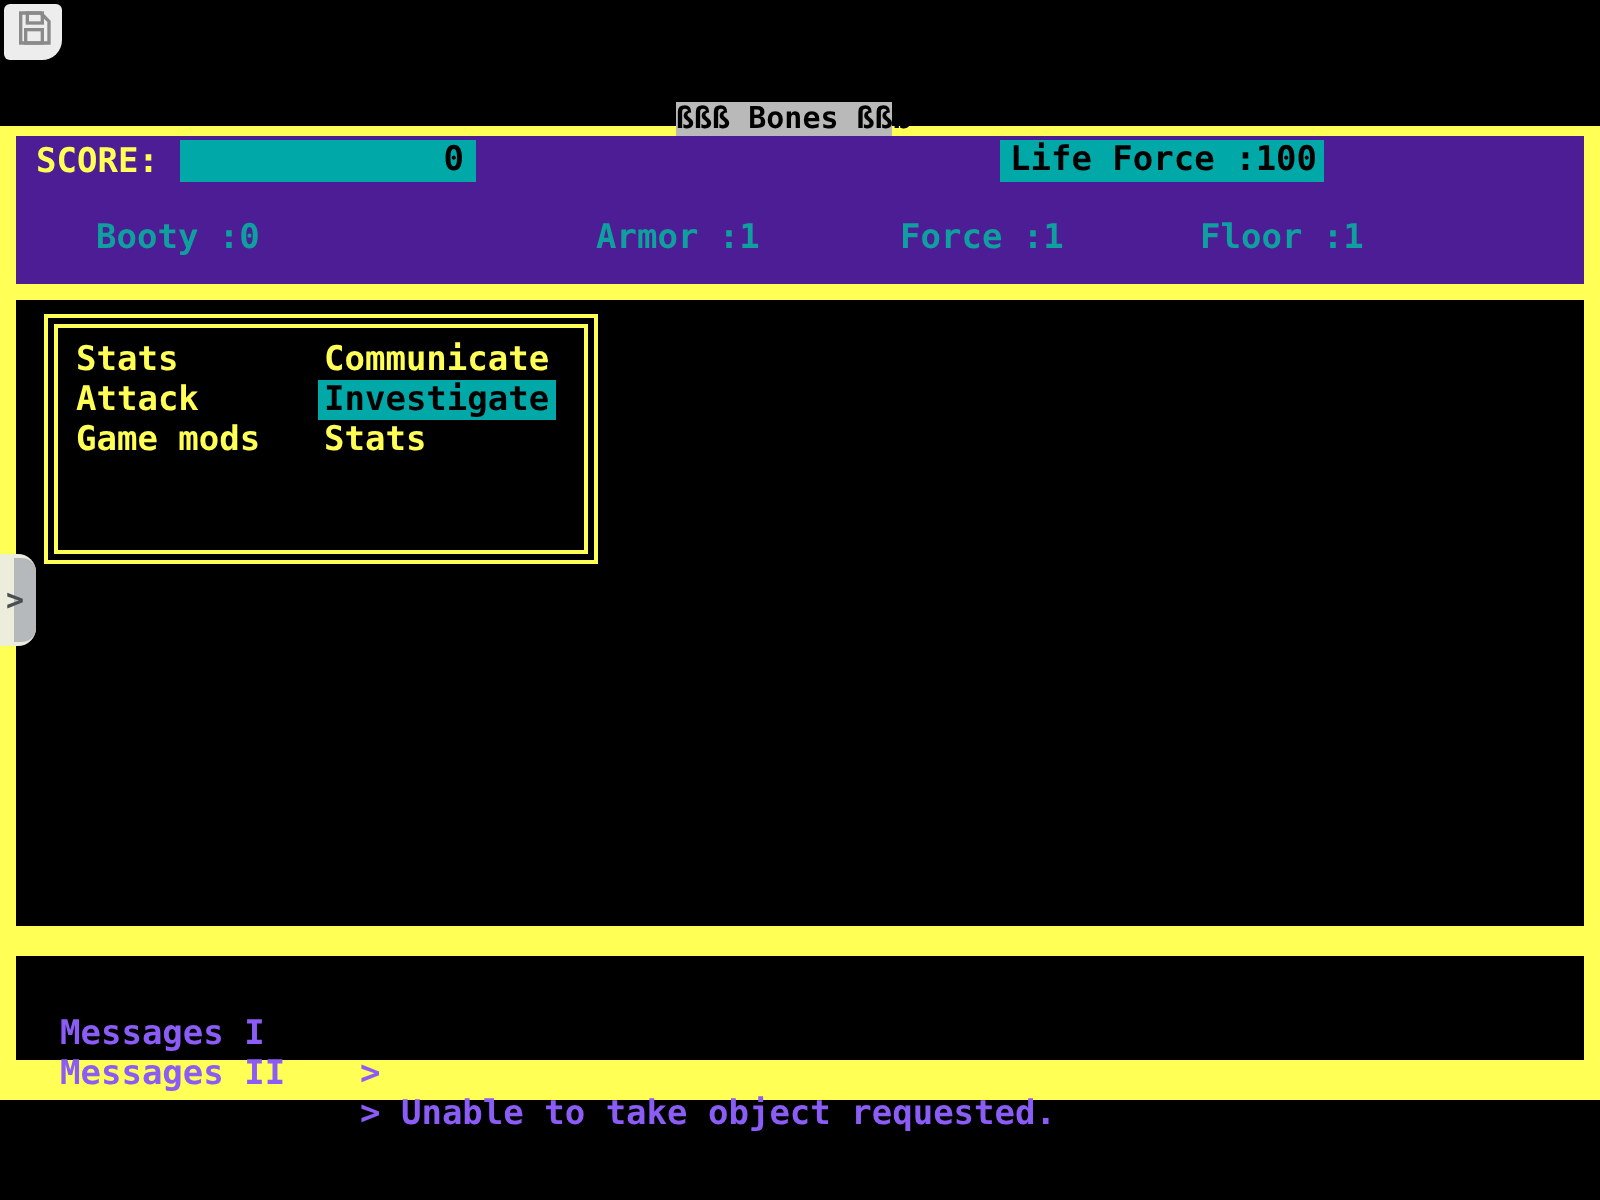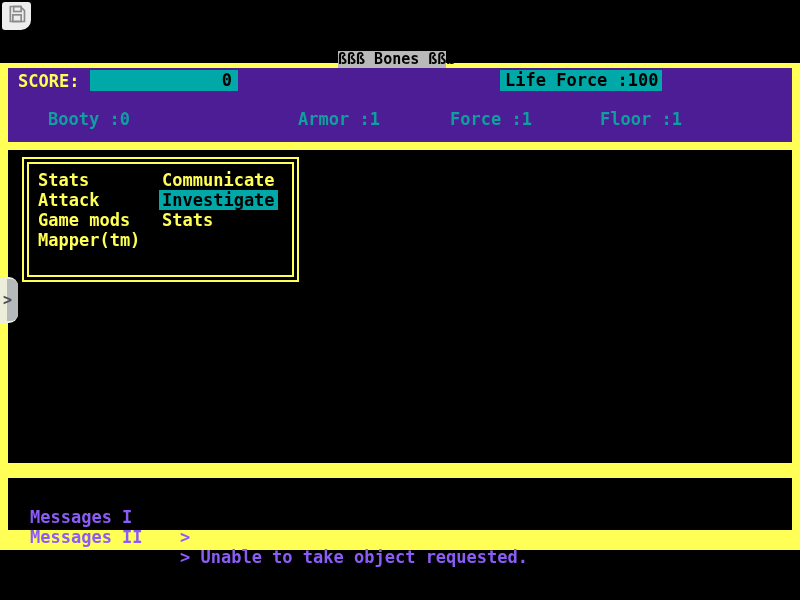--- a/index.html
+++ b/index.html
@@ -204,21 +204,20 @@
       <span class="stat stat-floor">Floor :1</span>
     </div>
 
     <div class="viewport">
       <div class="menu-box">
         <div class="menu-box-inner">
           <div class="menu-col menu-col-left">
             <div class="menu-item">Stats</div>
             <div class="menu-item">Attack</div>
             <div class="menu-item">Game mods</div>
-            <div class="menu-item">Mapper(tm)</div>
           </div>
           <div class="menu-col menu-col-right">
             <div class="menu-item">Communicate</div>
             <div class="menu-item selected">Investigate</div>
             <div class="menu-item">Stats</div>
           </div>
         </div>
       </div>
     </div>
 

